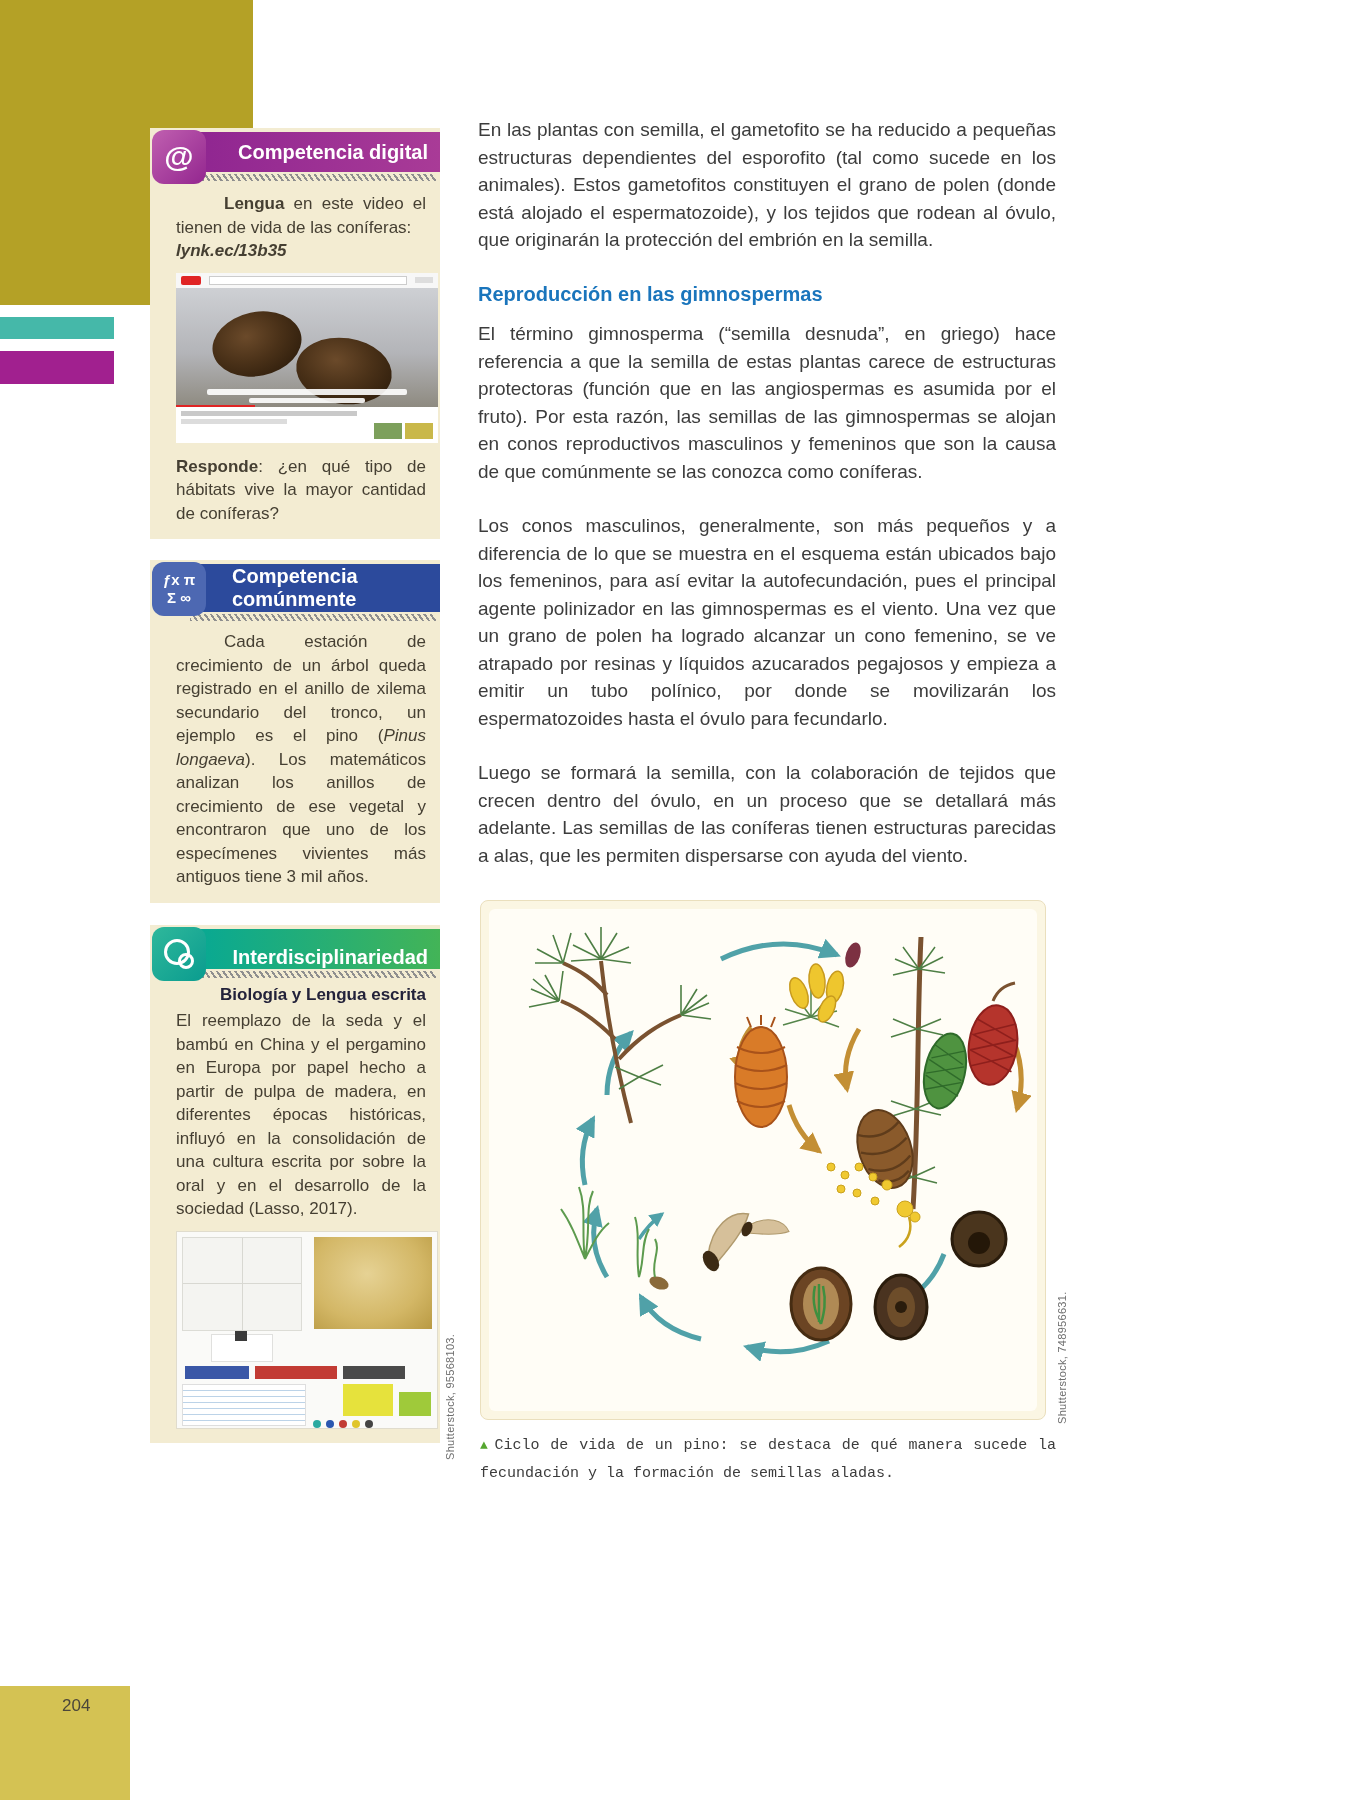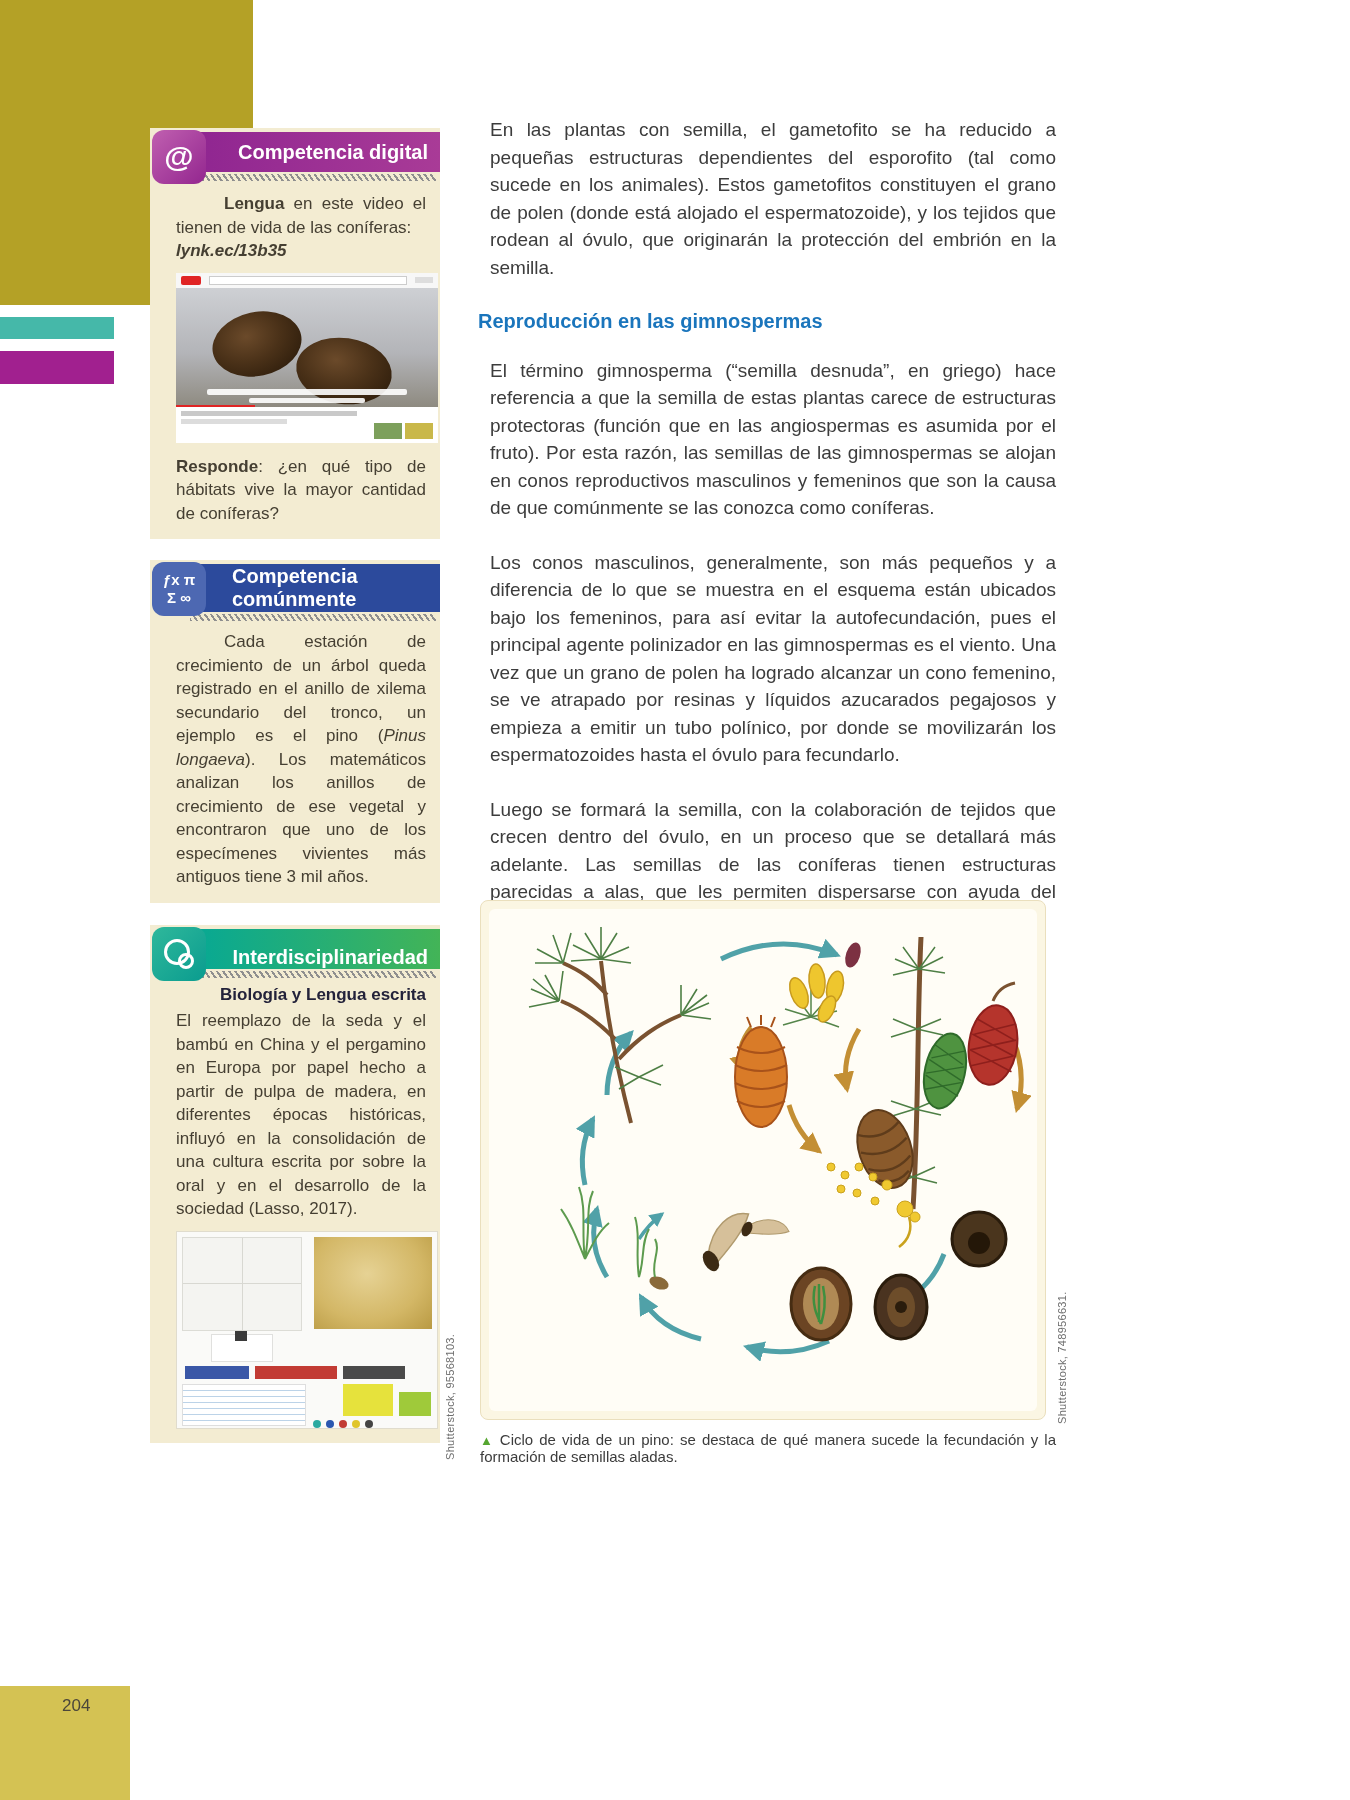--- a/index.html
+++ b/index.html
@@ -92,30 +92,30 @@
 
   
   .v-credit{position:absolute;font-size:11px;color:#6e6e6e;writing-mode:vertical-rl;
             transform:rotate(180deg);letter-spacing:.3px;white-space:nowrap;}
   .credit-left{left:444px;top:1330px;height:130px;}
   .credit-right{left:1056px;top:1282px;height:142px;}
 
   
   .main-col{position:absolute;left:478px;top:116px;width:578px;font-size:19px;line-height:27.5px;
             color:#3c3c3c;text-align:justify;}
-  .main-col p{margin:0 0 27px 12px;}
-  .section-heading{color:#1a75bc;font-size:20px;font-weight:bold;margin:0 0 21px 0;text-align:left;}
+  .main-col p{margin:0 0 27px 0;}
+  .section-heading{color:#1a75bc;font-size:20px;font-weight:bold;margin:0 0 12px 0;text-align:left;}
 
   
   .figure{position:absolute;left:480px;top:900px;width:566px;height:520px;background:#fbf6e3;
           border:1px solid #eadfbd;border-radius:8px;box-sizing:border-box;padding:8px;}
   .figure-inner{width:100%;height:100%;background:#fffdf6;border-radius:6px;overflow:hidden;}
   .figure-inner svg{display:block;width:100%;height:100%;}
-  .fig-caption{position:absolute;left:480px;top:1432px;width:576px;font-size:15px;line-height:16px;
-               color:#3c3c3c;text-align:justify;}
+  .fig-caption{position:absolute;left:480px;top:1432px;width:576px;font-size:15px;line-height:28px;
+               color:#3c3c3c;text-align:justify;font-family:Liberation Mono, monospace;}
   .tri{color:#55a630;font-size:13px;margin-right:5px;}
 </style>
 </head>
 <body>
 
 <div class="page">
 
   <div class="olive-top"></div>
   <div class="stripe-teal"></div>
   <div class="stripe-magenta"></div>

